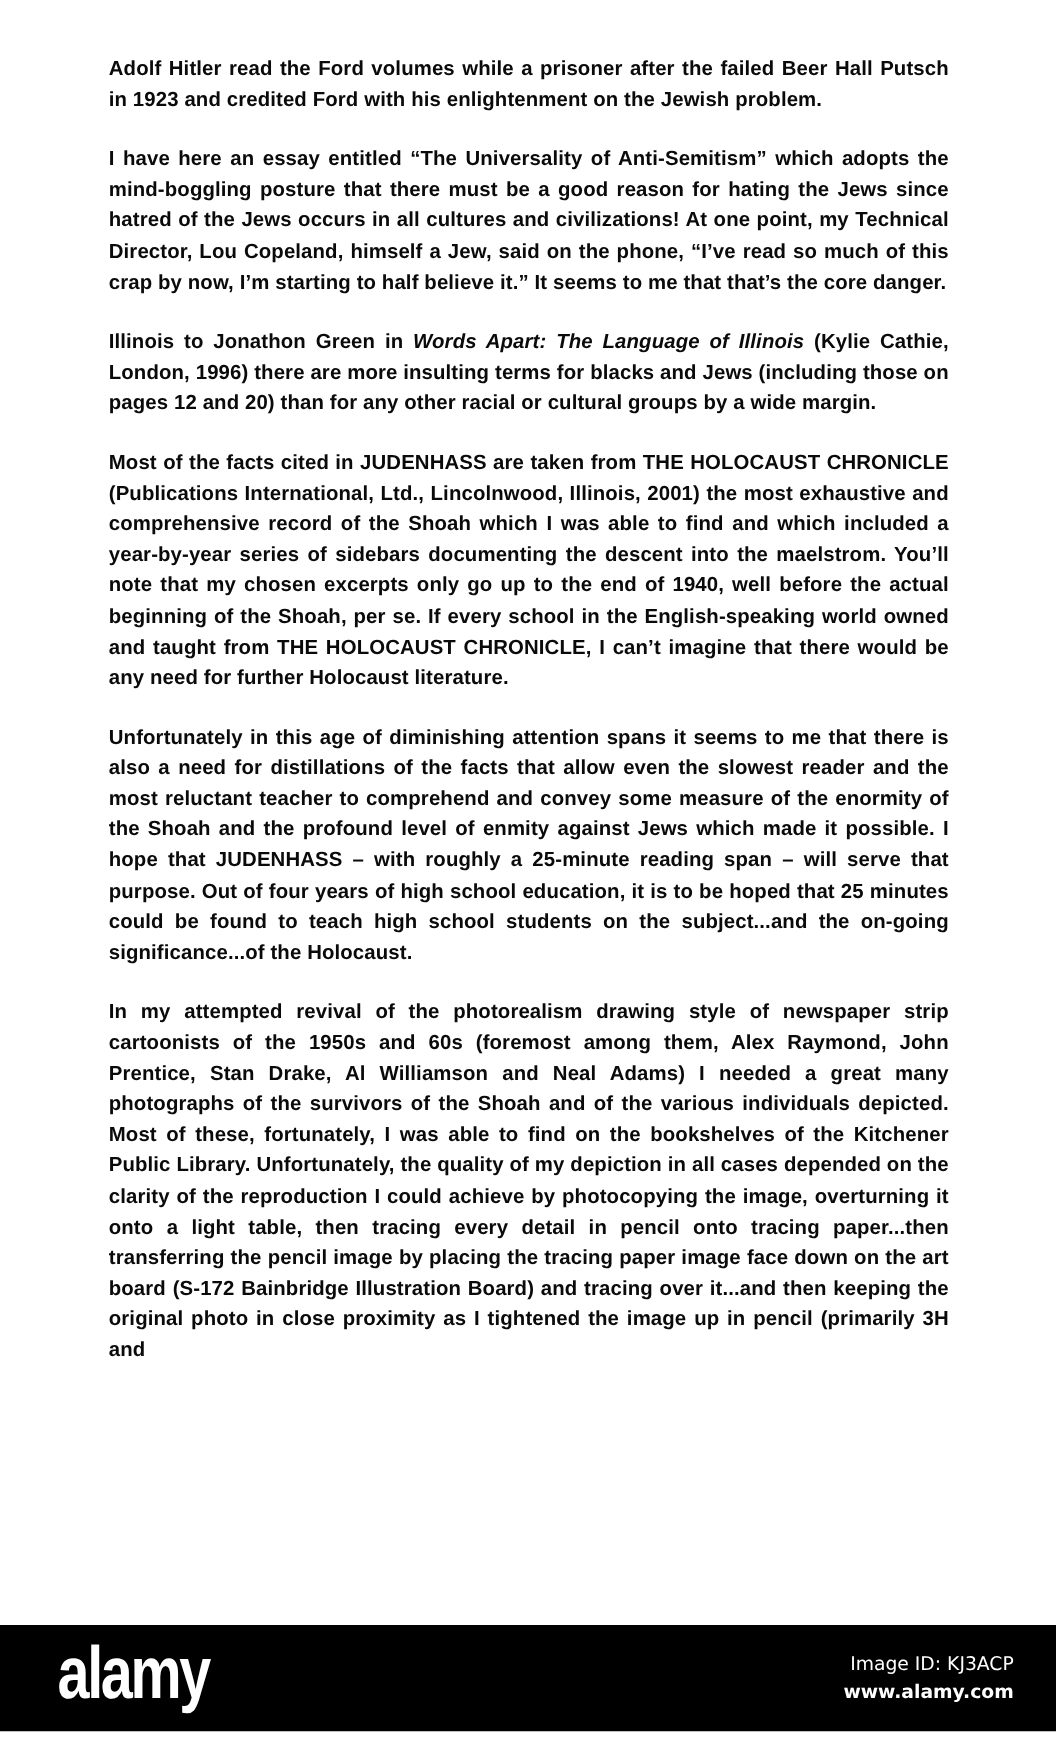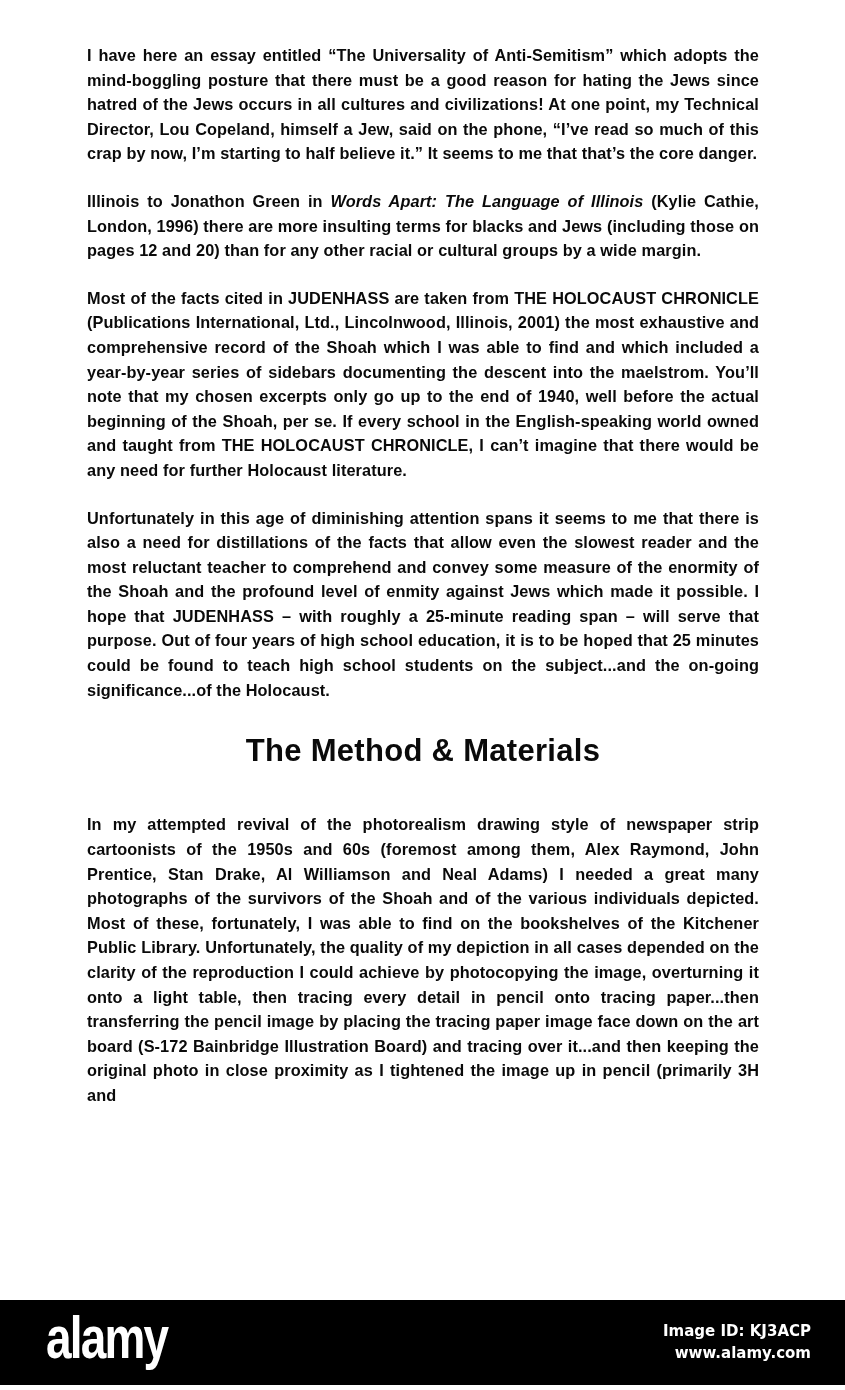--- a/index.html
+++ b/index.html
@@ -67,42 +67,42 @@
     transform: scaleY(1.18) scaleX(0.92);
     transform-origin: left center;
     line-height: 1;
     padding-bottom: 8px; 
   }
   .footer-meta {
     text-align: right;
     line-height: 1.25;
   }
   .image-id {
-    font-weight: bold;
+    font-weight: normal;
     font-size: 15px;
     margin-bottom: 3px;
     font-family: "DejaVu Sans", sans-serif;
   }
   .alamy-url {
     font-weight: bold;
     font-size: 15px;
     font-family: "DejaVu Sans", sans-serif;
   }
 </style>
 </head>
 <body>
 
 <div class="page">
 
   <div class="text-col">
+    <p>Adolf Hitler read the Ford volumes while a prisoner after the failed Beer Hall Putsch in 1923 and credited Ford with his enlightenment on the Jewish problem.</p>
     <p>I have here an essay entitled “The Universality of Anti-Semitism” which adopts the mind-boggling posture that there must be a good reason for hating the Jews since hatred of the Jews occurs in all cultures and civilizations!  At one point, my Technical Director, Lou Copeland, himself a Jew, said on the phone, “I’ve read so much of this crap by now, I’m starting to half believe it.”  It seems to me that that’s the core danger.</p>
     <p><span>Illinois to Jonathon Green in </span><span class="book-title">Words Apart: The Language of Illinois</span><span> (Kylie Cathie, London, 1996) there are more insulting terms for blacks and Jews (including those on pages 12 and 20) than for any other racial or cultural groups by a wide margin.</span></p>
     <p>Most of the facts cited in JUDENHASS are taken from THE HOLOCAUST CHRONICLE (Publications International, Ltd., Lincolnwood, Illinois, 2001) the most exhaustive and comprehensive record of the Shoah which I was able to find and which included a year-by-year series of sidebars documenting the descent into the maelstrom.  You’ll note that my chosen excerpts only go up to the end of 1940, well before the actual beginning of the Shoah, per se.  If every school in the English-speaking world owned and taught from THE HOLOCAUST CHRONICLE, I can’t imagine that there would be any need for further Holocaust literature.</p>
     <p>Unfortunately in this age of diminishing attention spans it seems to me that there is also a need for distillations of the facts that allow even the slowest reader and the most reluctant teacher to comprehend and convey some measure of the enormity of the Shoah and the profound level of enmity against Jews which made it possible.  I hope that JUDENHASS – with roughly a 25-minute reading span – will serve that purpose.  Out of four years of high school education, it is to be hoped that 25 minutes could be found to teach high school students on the subject...and the on-going significance...of the Holocaust.</p>
-    <h1 class="section-heading">The Method &amp; Materials</h1>
     <p>In my attempted revival of the photorealism drawing style of newspaper strip cartoonists of the 1950s and 60s (foremost among them, Alex Raymond, John Prentice, Stan Drake, Al Williamson and Neal Adams) I needed a great many photographs of the survivors of the Shoah and of the various individuals depicted.  Most of these, fortunately, I was able to find on the bookshelves of the Kitchener Public Library.  Unfortunately, the quality of my depiction in all cases depended on the clarity of the reproduction I could achieve by photocopying the image, overturning it onto a light table, then tracing every detail in pencil onto tracing paper...then transferring the pencil image by placing the tracing paper image face down on the art board (S-172 Bainbridge Illustration Board) and tracing over it...and then keeping the original photo in close proximity as I tightened the image up in pencil (primarily 3H and</p>
   </div>
 
   <div class="footer-bar">
     <div class="alamy-logo">alamy</div>
     <div class="footer-meta">
       <div class="image-id">Image ID: KJ3ACP</div>
       <div class="alamy-url">www.alamy.com</div>
     </div>
   </div>

